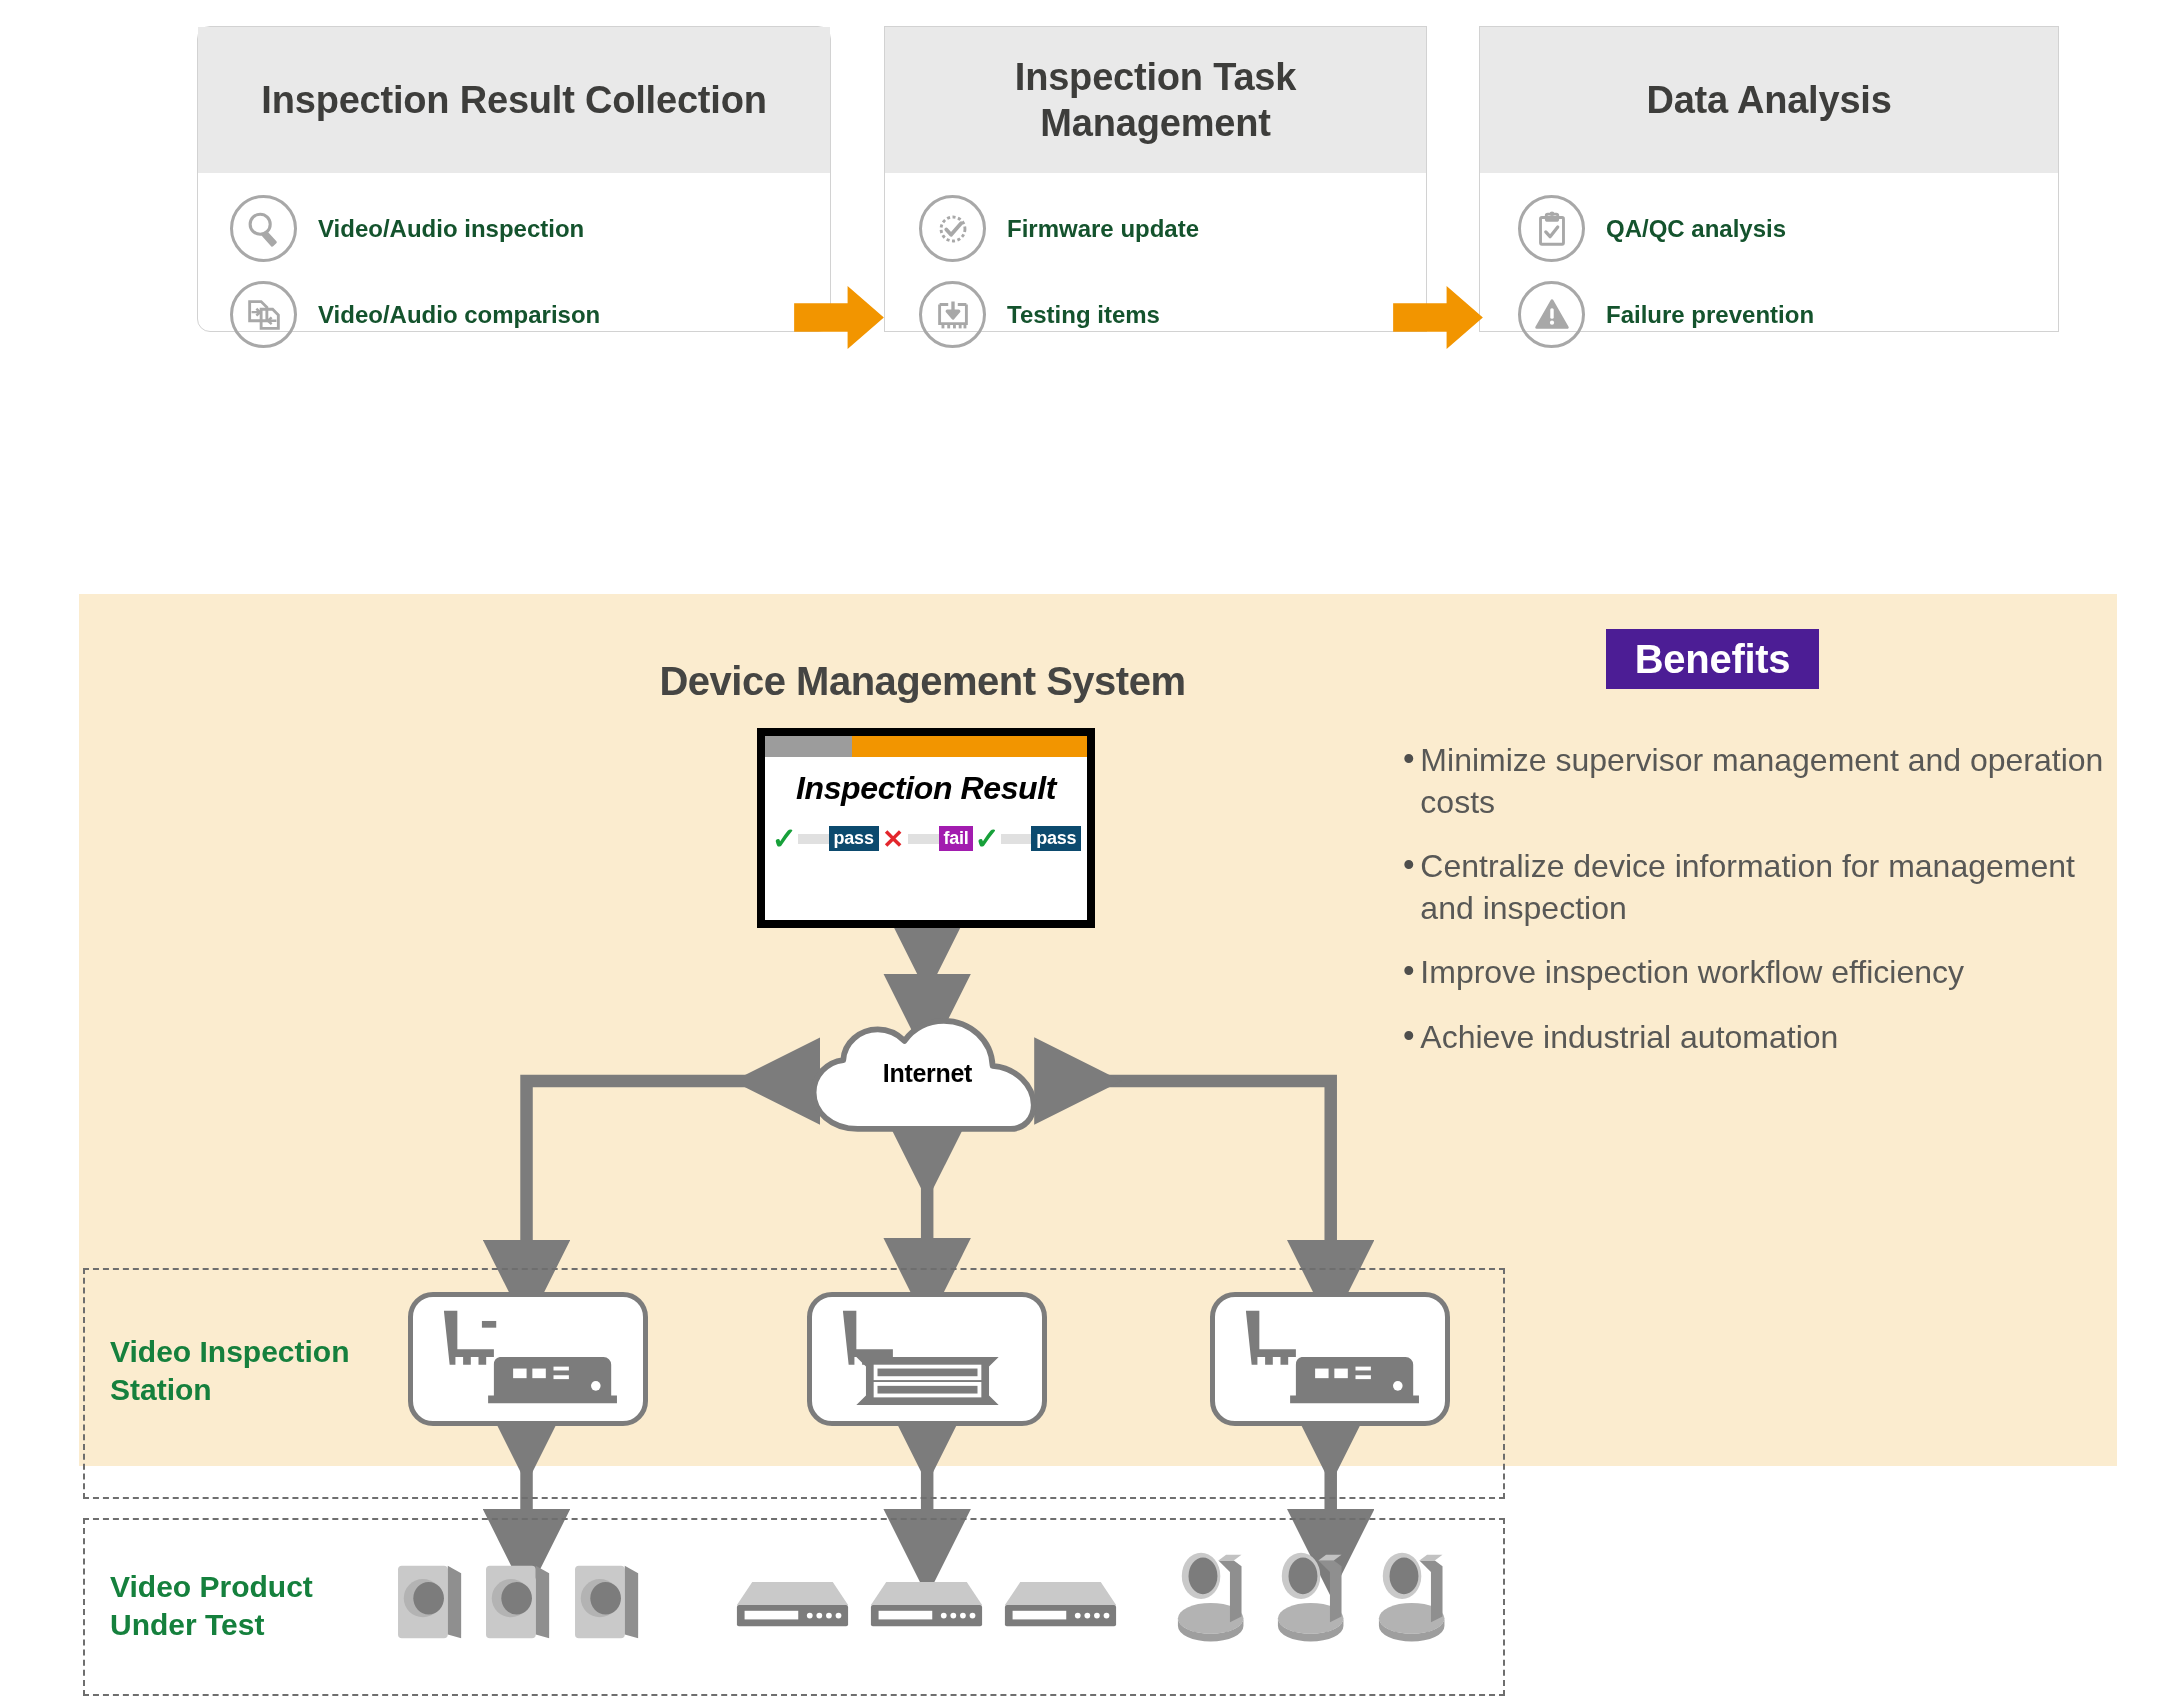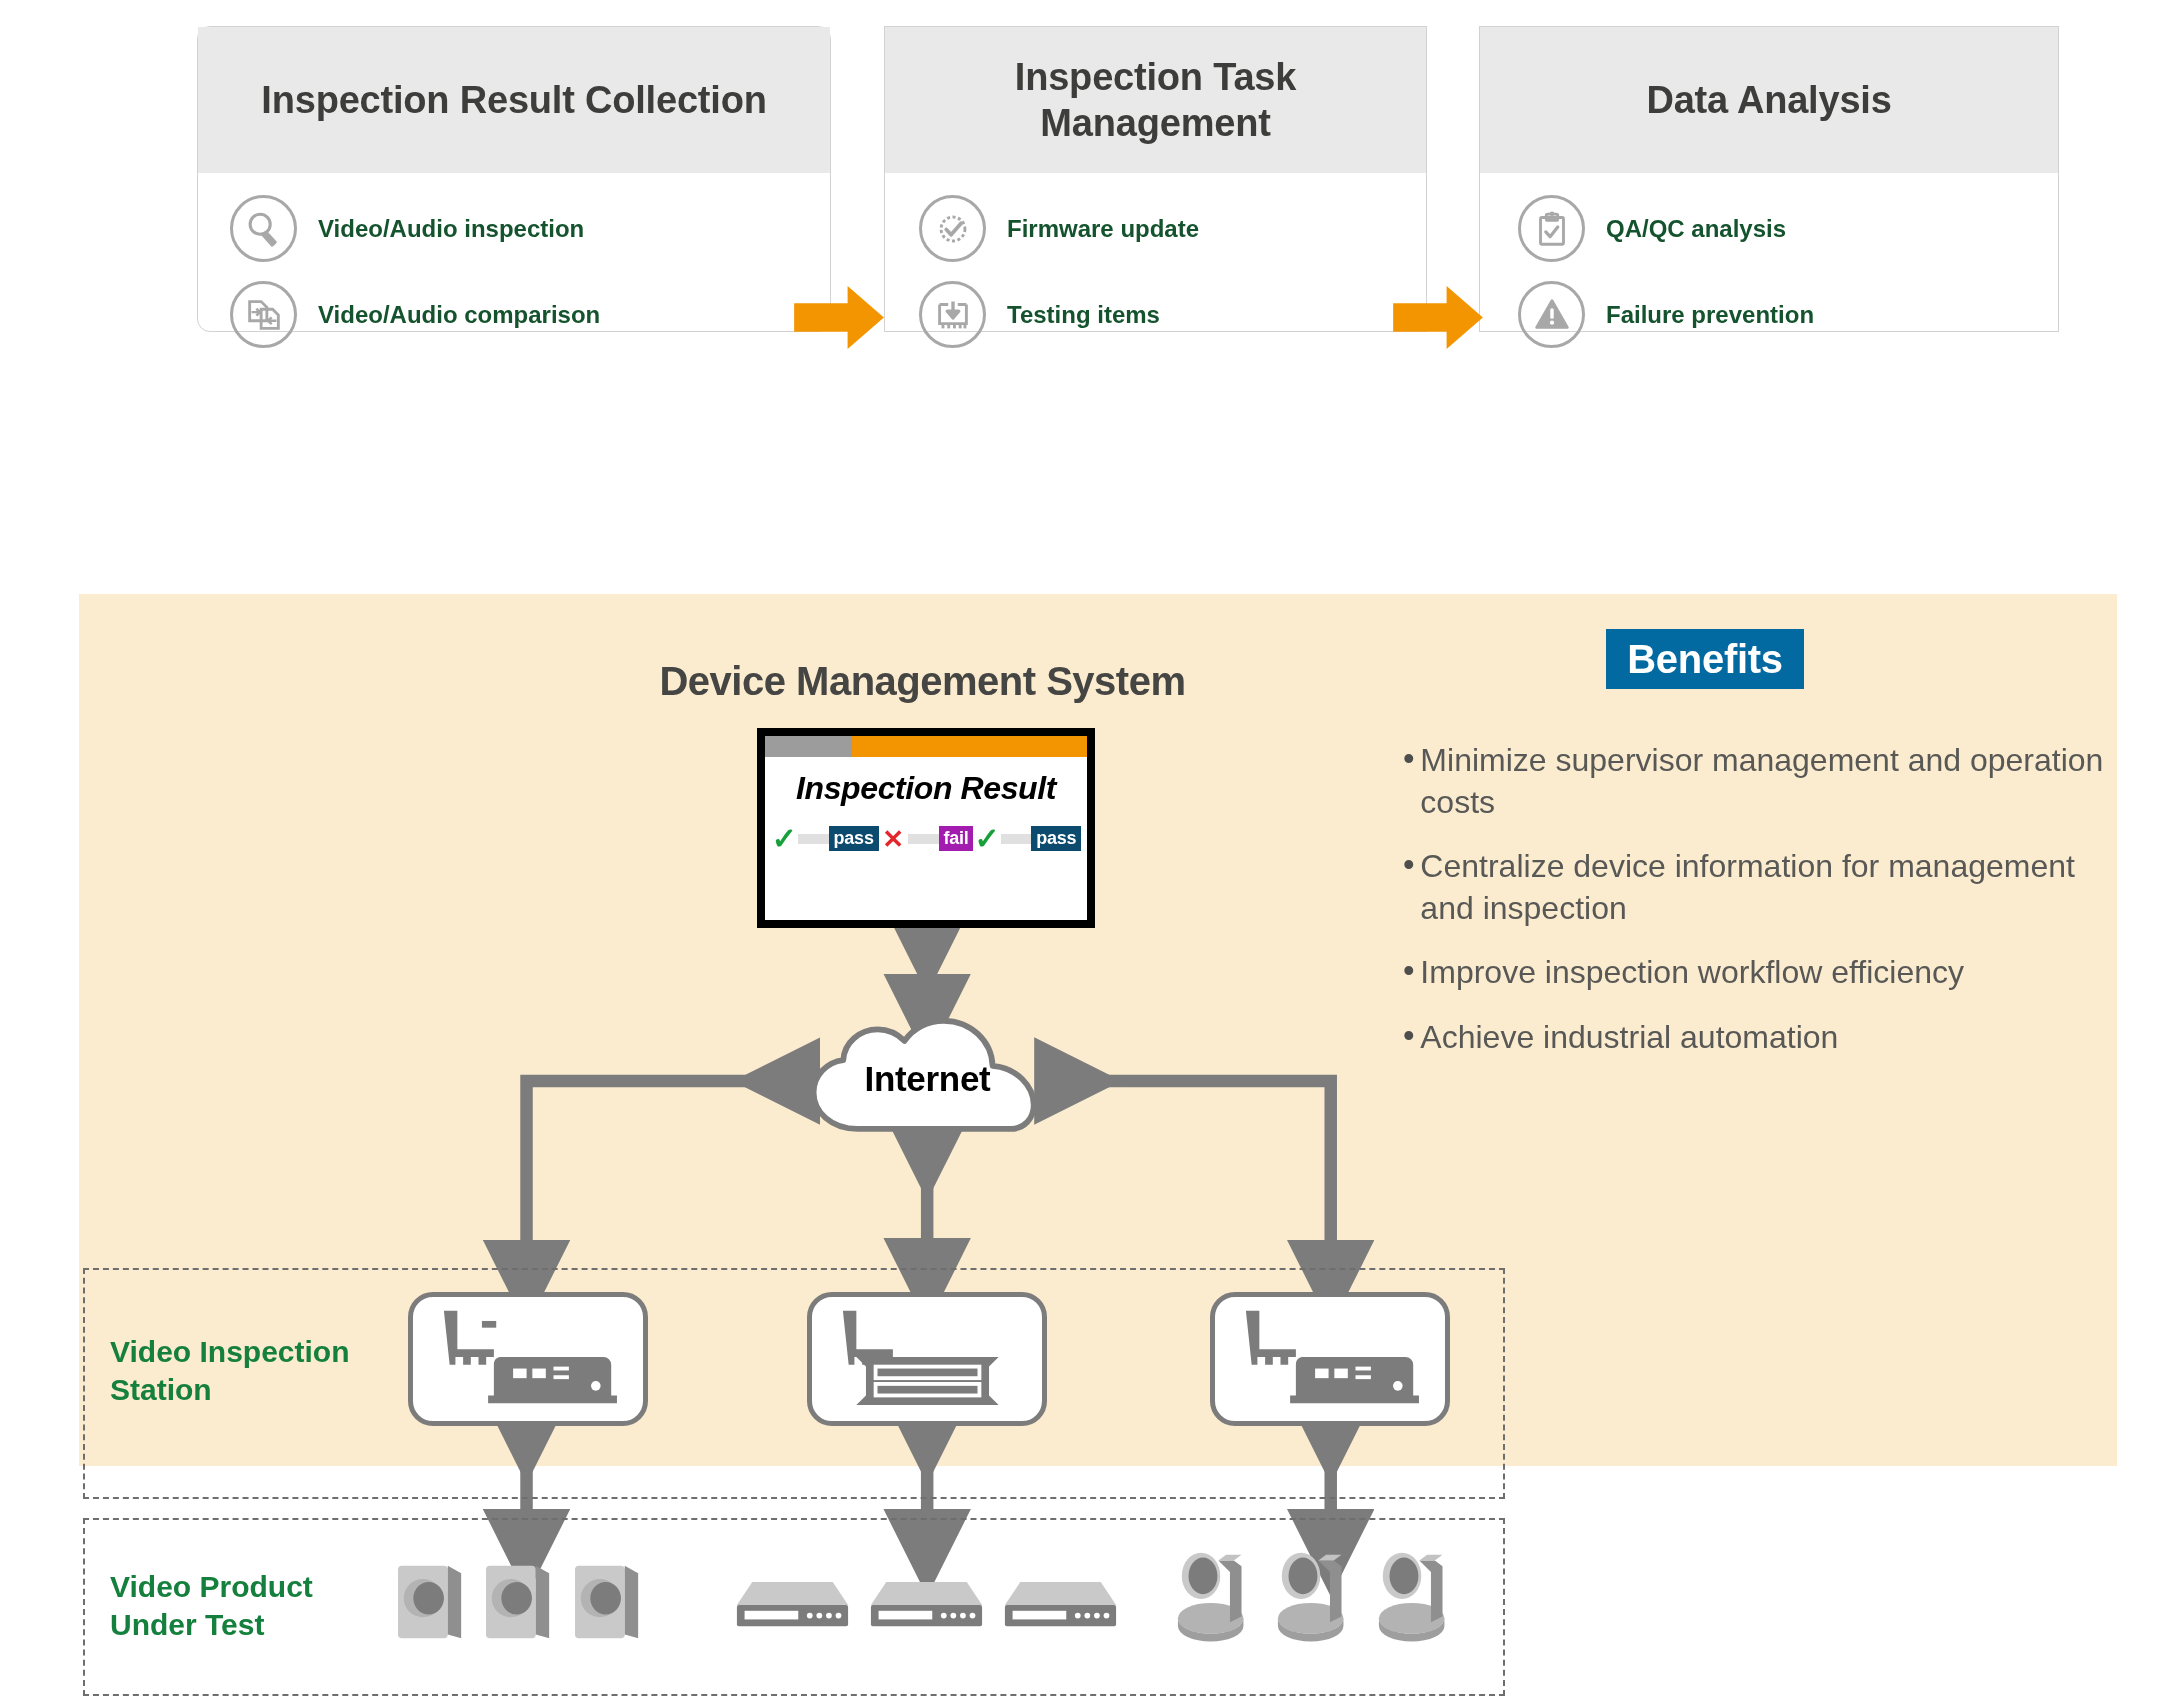--- a/index.html
+++ b/index.html
@@ -179,23 +179,23 @@
     letter-spacing: -0.2px;
   }
   .badge-pass { background: #0c4a6e; }
   .badge-fail { background: #a21caf; }
 
   
   .benefits-tag {
     position: absolute;
     left: 1606px;
     top: 629px;
-    width: 198px;
+    width: 213px;
     height: 60px;
-    background: #0369a1;
+    background: #4c1d95;
     display: flex;
     align-items: center;
     justify-content: center;
   }
   .benefits-tag-text {
     color: #ffffff;
     font-size: 40px;
     font-weight: 700;
     letter-spacing: -0.3px;
   }
@@ -231,21 +231,21 @@
     top: 1016px;
     width: 279px;
     height: 134px;
   }
   .cloud-label {
     position: absolute;
     left: 0;
     top: 43px;
     width: 279px;
     text-align: center;
-    font-size: 35px;
+    font-size: 25px;
     font-weight: 700;
     color: #000000;
     letter-spacing: -0.3px;
   }
 
   
   .connectors {
     position: absolute;
     left: 0;
     top: 0;

